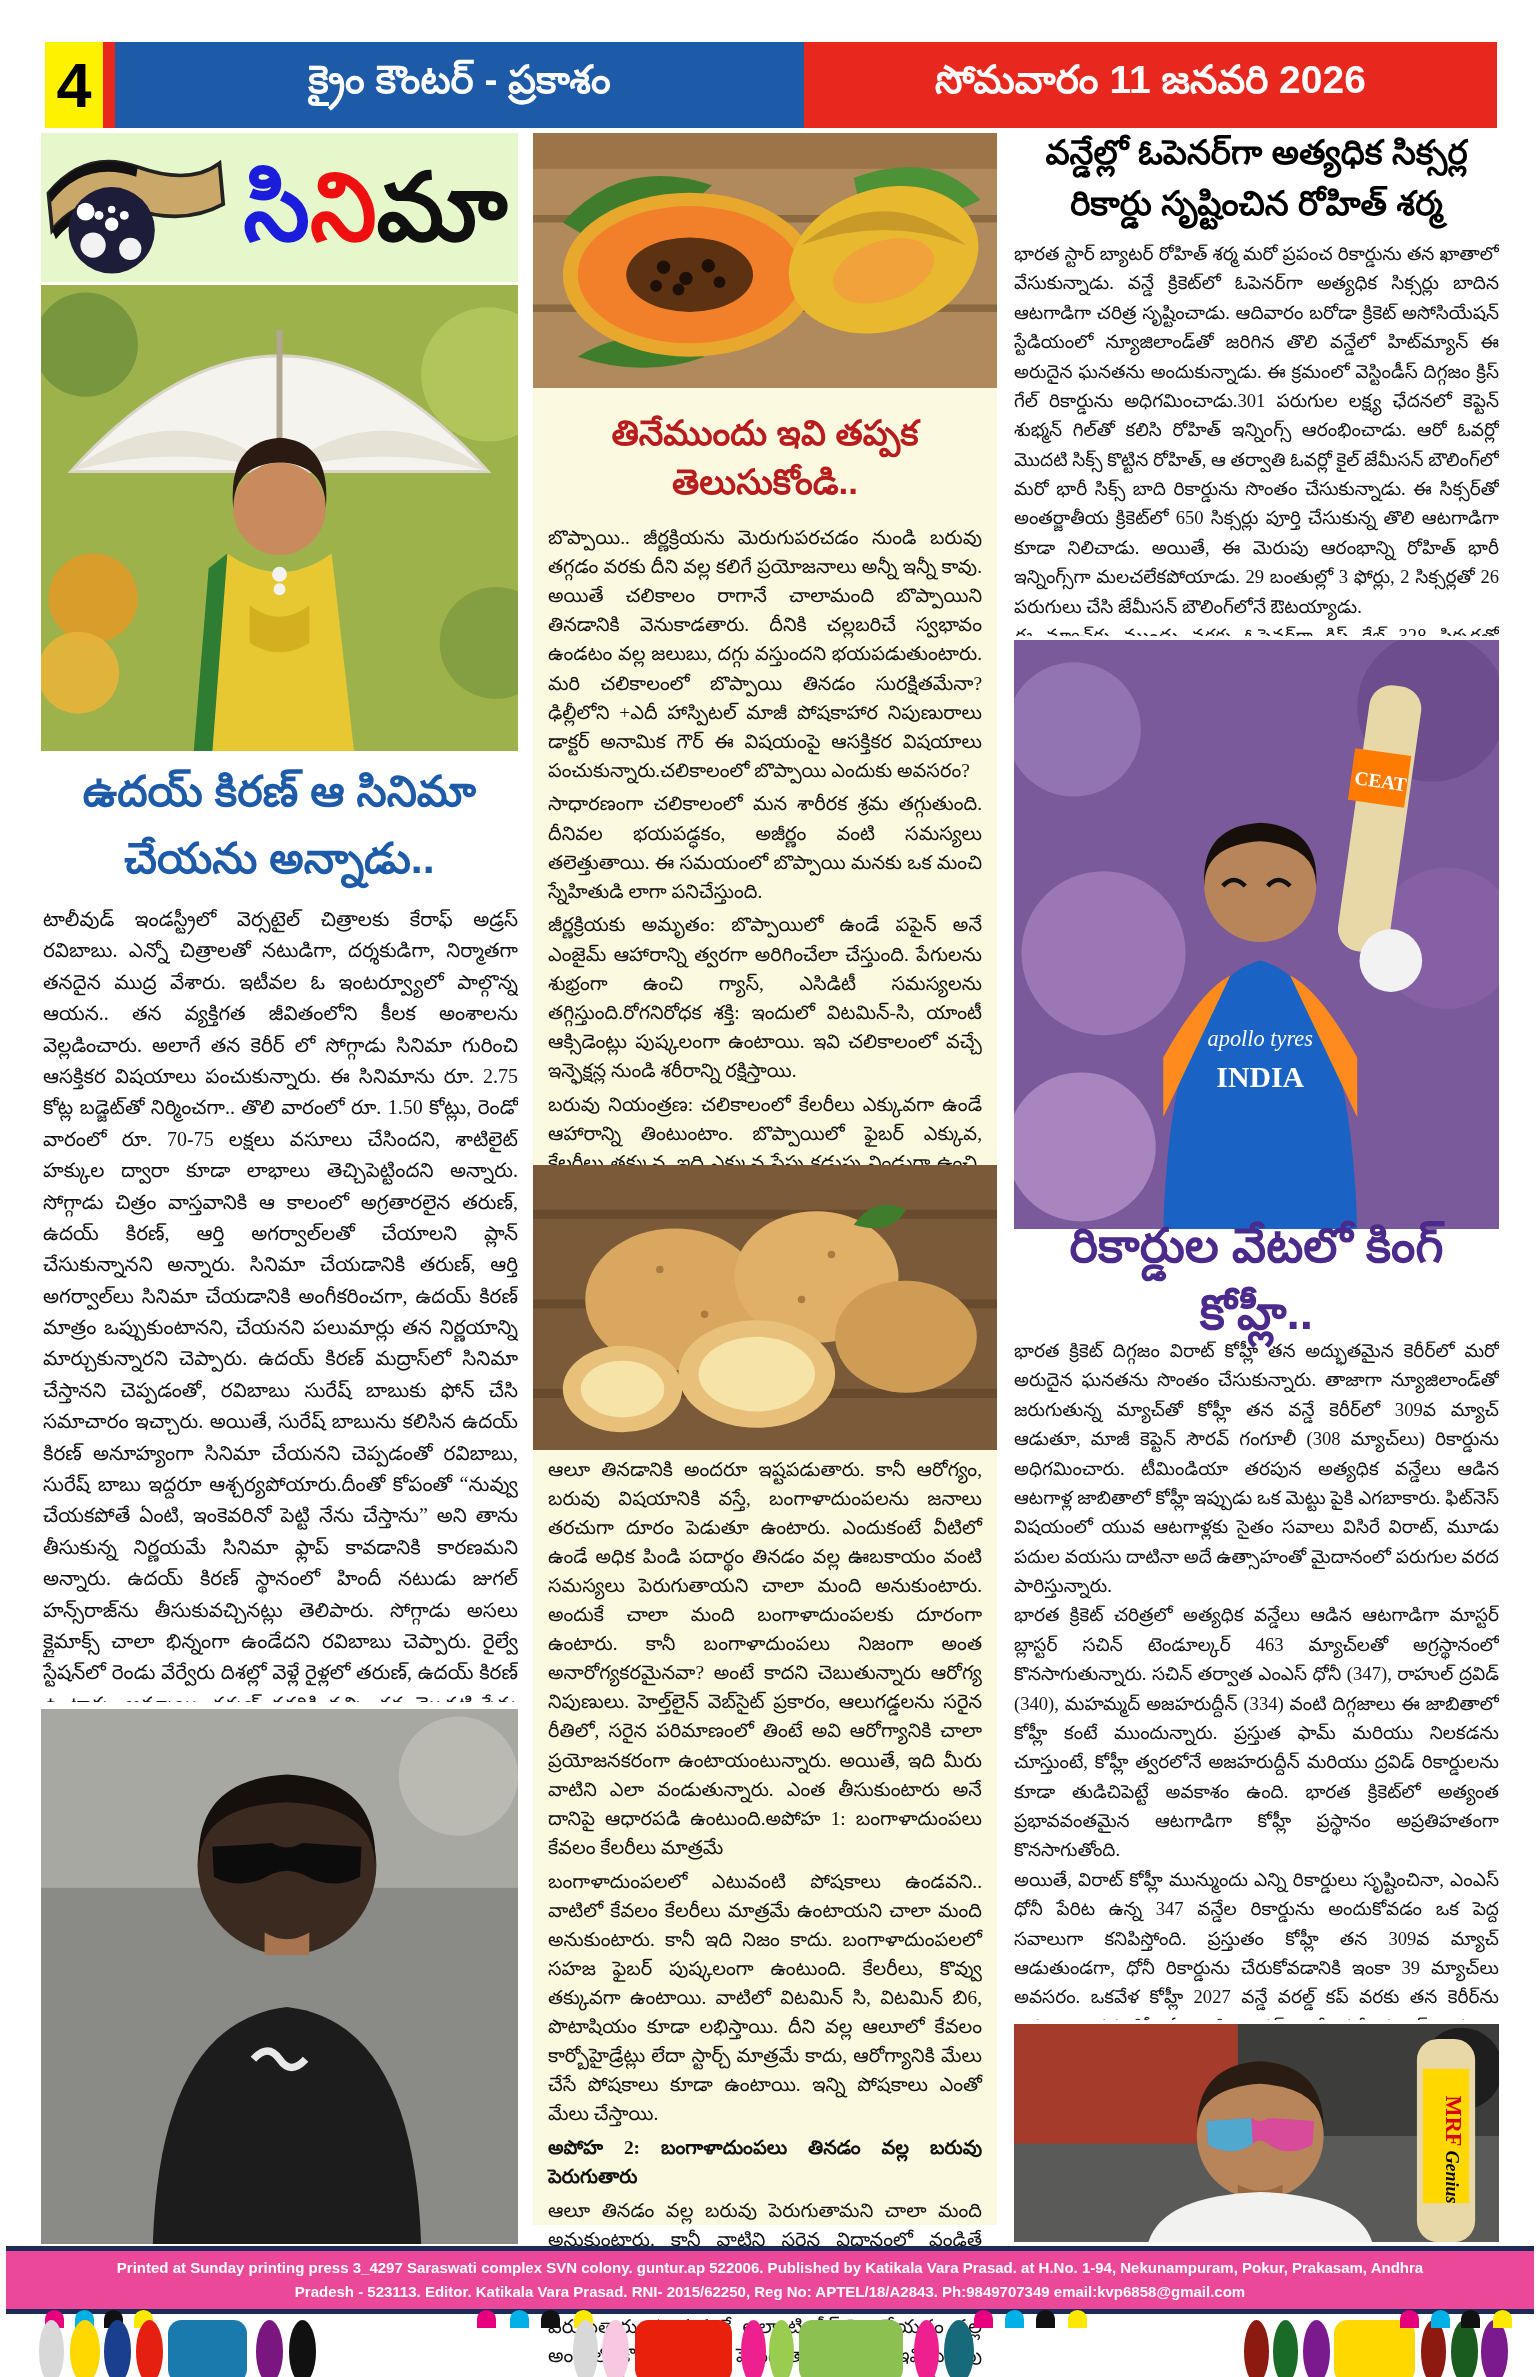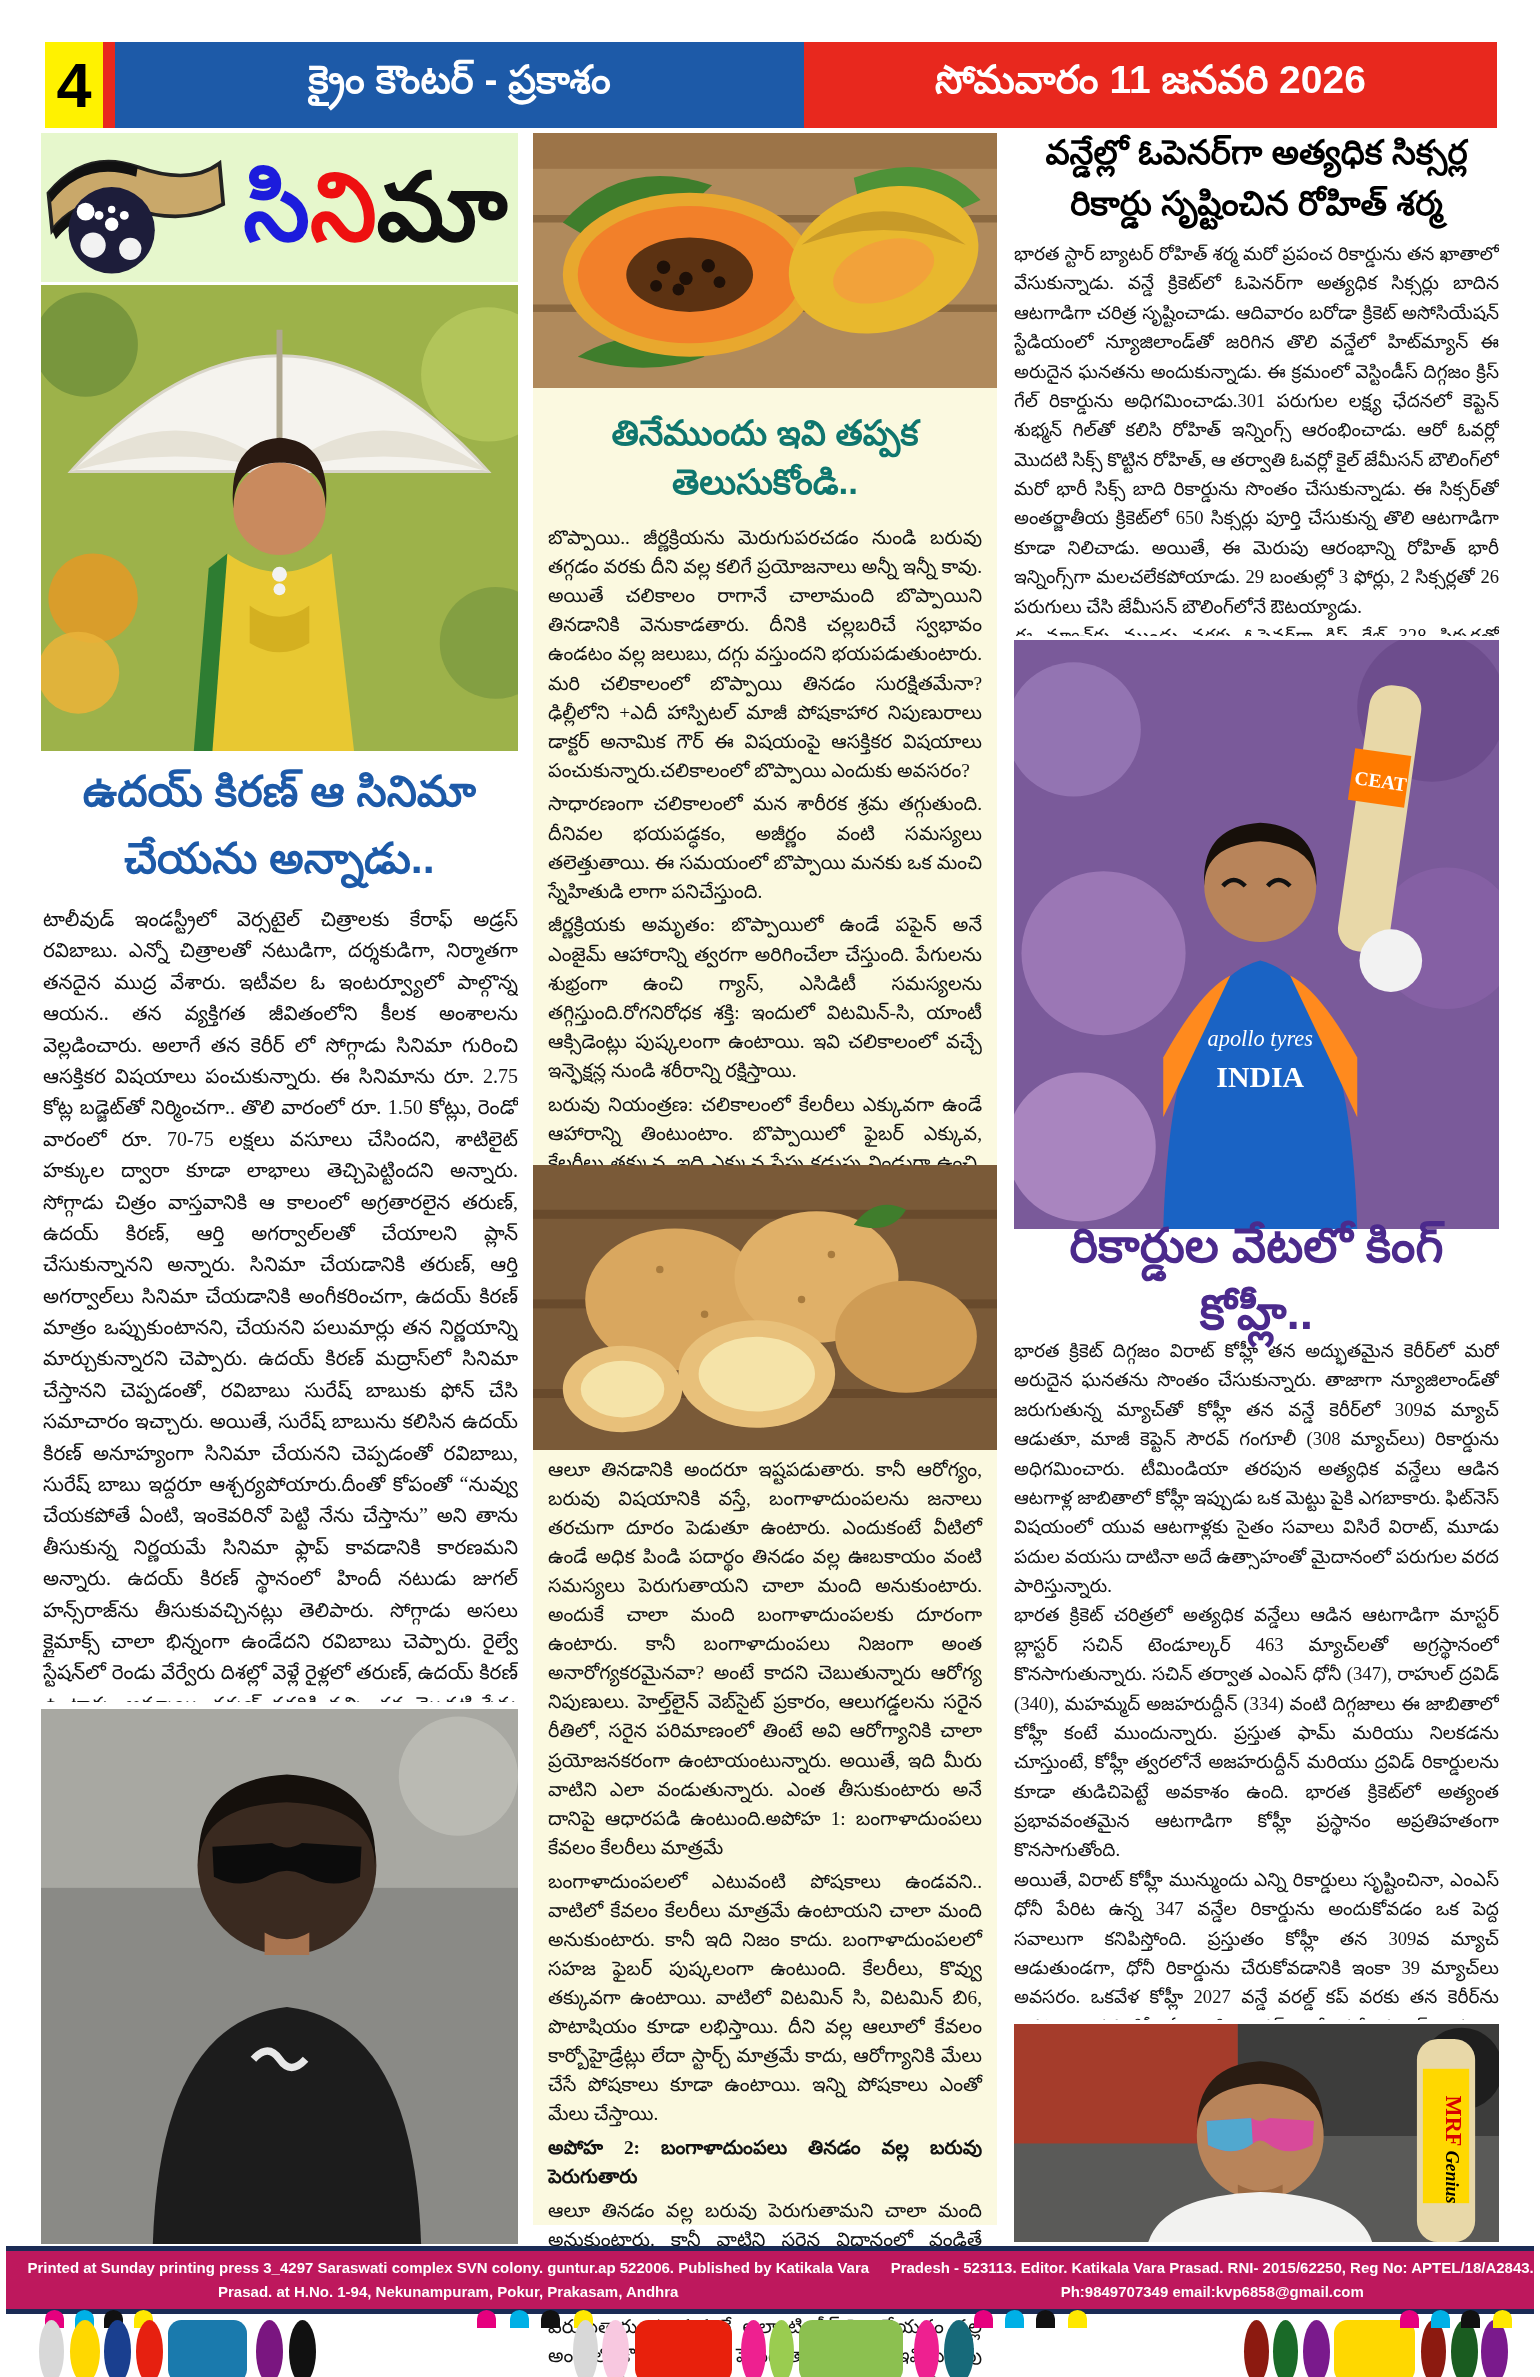--- a/index.html
+++ b/index.html
@@ -33,42 +33,42 @@
   
   .left-headline{left:41px;top:754px;width:477px;height:142px;margin:0;
     display:flex;align-items:center;justify-content:center;text-align:center;
     color:#1d5aa8;font-family:"Liberation Sans",sans-serif;
     font-size:43px;line-height:1.55;font-weight:bold;}
   .left-body{left:43px;top:904px;width:475px;height:798px;
     font-size:20px;line-height:1.57;text-align:justify;overflow:hidden;}
 
   
   .panel{background:#fbf9e0;}
-  .mid-head{margin:0;padding:25px 13.4px 7.5px 13.4px;text-align:center;color:#0f766e;
+  .mid-head{margin:0;padding:25px 13.4px 7.5px 13.4px;text-align:center;color:#b91c1c;
     font-family:"Liberation Sans",sans-serif;font-size:35px;font-weight:bold;}
   .mid-body{padding:4.5px 15px 0 15px;font-size:19.4px;line-height:1.5;text-align:justify;}
   .mid-body p{margin:0 0 4.5px 0;}
   .potato-head{color:#b05c1e;}
   .subhead{font-weight:bold;}
 
   
   .rohit-headline{left:1014px;top:122px;width:485px;height:112px;margin:0;
     display:flex;align-items:center;justify-content:center;text-align:center;
     color:#000;font-family:"Liberation Sans",sans-serif;font-size:34px;
     line-height:1.5;font-weight:bold;}
   .right-body{font-size:18.6px;line-height:1.58;text-align:justify;overflow:hidden;}
   .right-body p{margin:0;}
   .kohli-headline{left:1014px;top:1244px;width:485px;height:82px;margin:0;
     display:flex;align-items:center;justify-content:center;text-align:center;
     color:#4b2a8c;font-family:"Liberation Sans",sans-serif;font-size:48px;font-weight:bold;}
 
   
-  .footer-bar{left:6px;top:2246px;width:1528px;height:58px;background:#be185d;
+  .footer-bar{left:6px;top:2246px;width:1528px;height:58px;background:#ec4899;
     border-top:5.2px solid #1b2b55;border-bottom:5.2px solid #1b2b55;
-    display:flex;flex-direction:row;align-items:center;justify-content:center;
+    display:flex;flex-direction:column;align-items:center;justify-content:center;
     color:#fff;font-family:"Liberation Sans",sans-serif;font-size:15px;font-weight:bold;
     text-align:center;line-height:1.6;}
   .color-strip{left:0;top:2310px;width:1541px;height:67px;}
   .cs{position:absolute;}
   .cs.ellipse{border-radius:50%;}
   .cs.rounded{border-radius:13.4px;}
   .cs.dome{border-radius:50% 50% 0 0;}
 </style>
 </head>
 <body>

